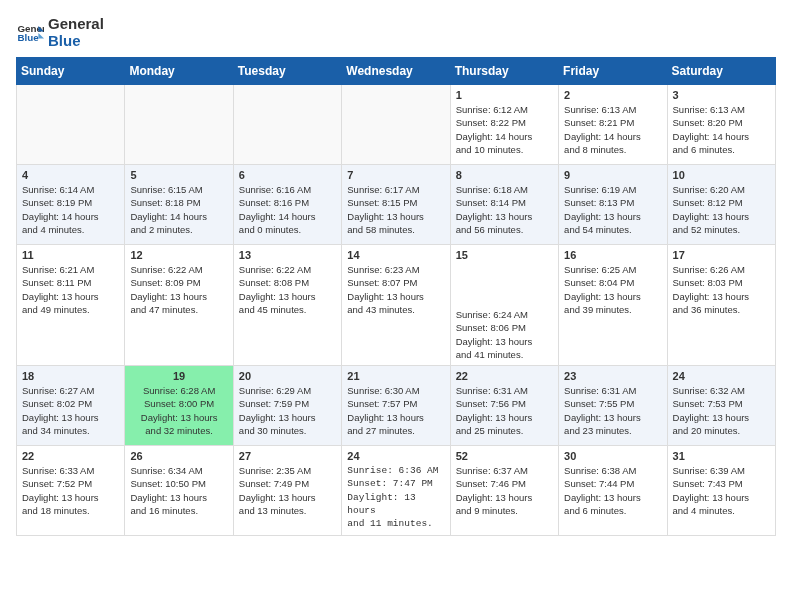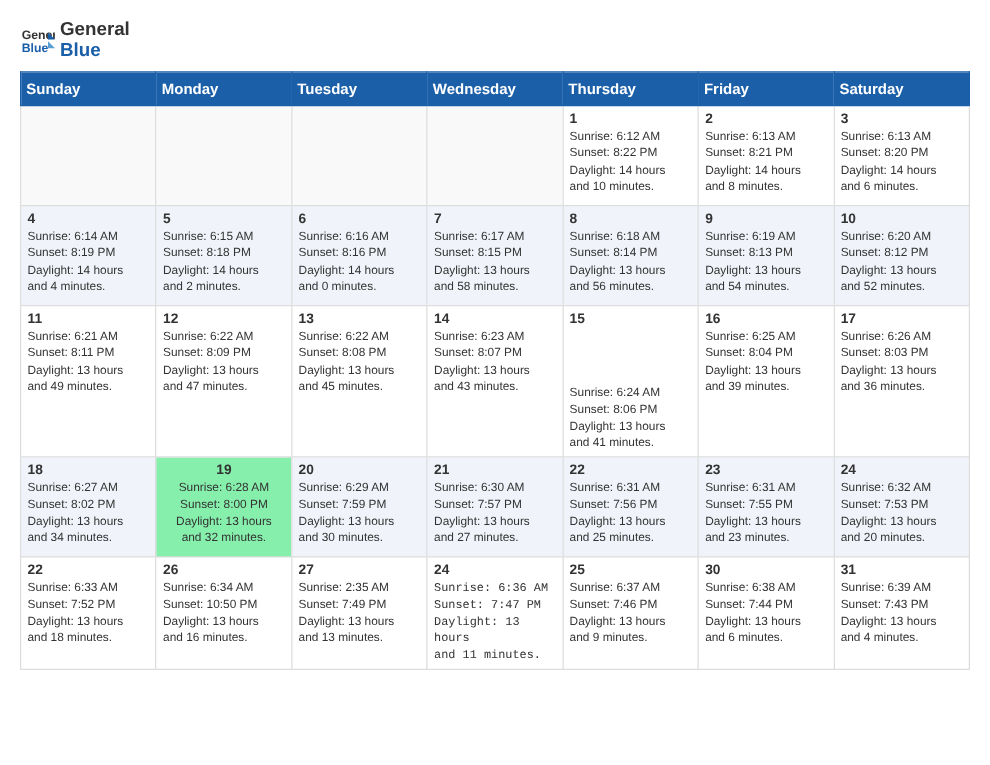--- a/index.html
+++ b/index.html
@@ -320,21 +320,21 @@
 and 13 minutes.</div>
         </td>
         <td>
           <div class="day-number">24</div>
           <div class="day-info" style="white-space: pre-line; font-family: Liberation Mono, monospace;">Sunrise: 6:36 AM
 Sunset: 7:47 PM
 Daylight: 13 hours
 and 11 minutes.</div>
         </td>
         <td>
-          <div class="day-number">25</div>
+          <div class="day-number">52</div>
           <div class="day-info" style="white-space: pre-line;">Sunrise: 6:37 AM
 Sunset: 7:46 PM
 Daylight: 13 hours
 and 9 minutes.</div>
         </td>
         <td>
           <div class="day-number">30</div>
           <div class="day-info" style="white-space: pre-line;">Sunrise: 6:38 AM
 Sunset: 7:44 PM
 Daylight: 13 hours

